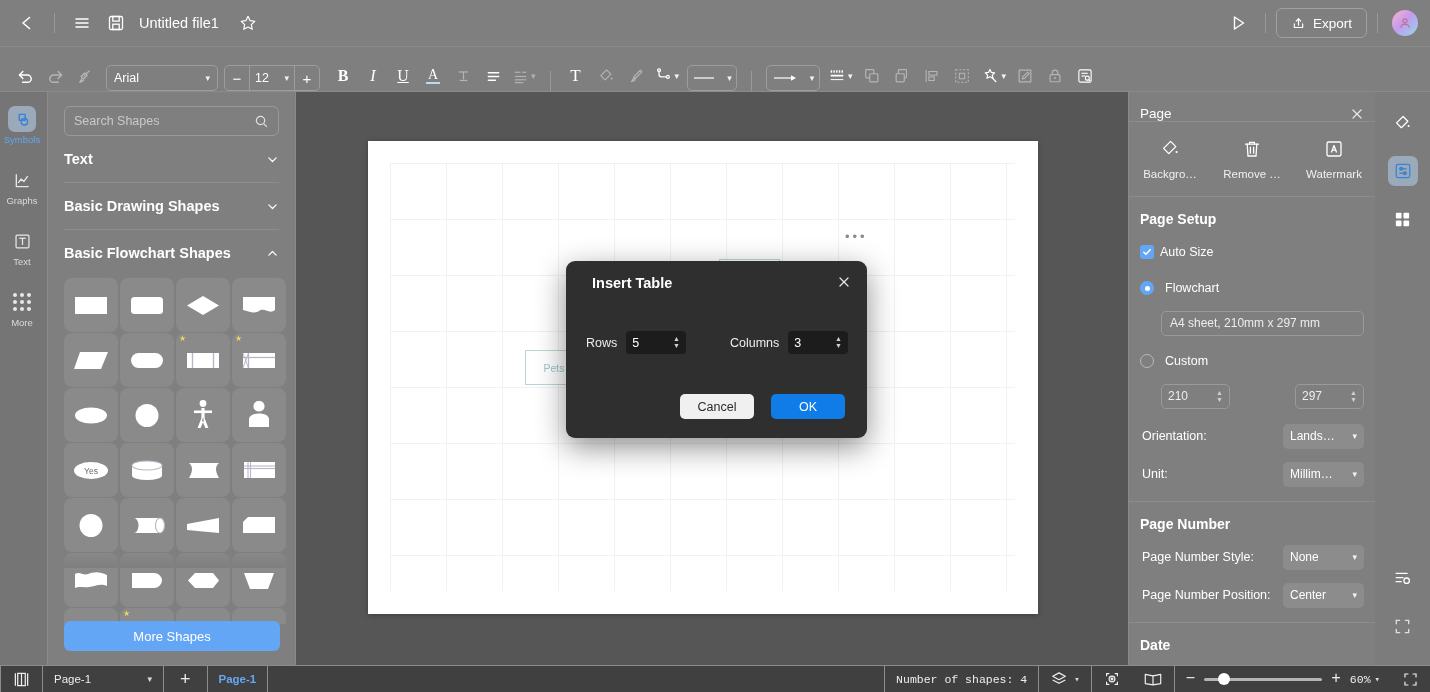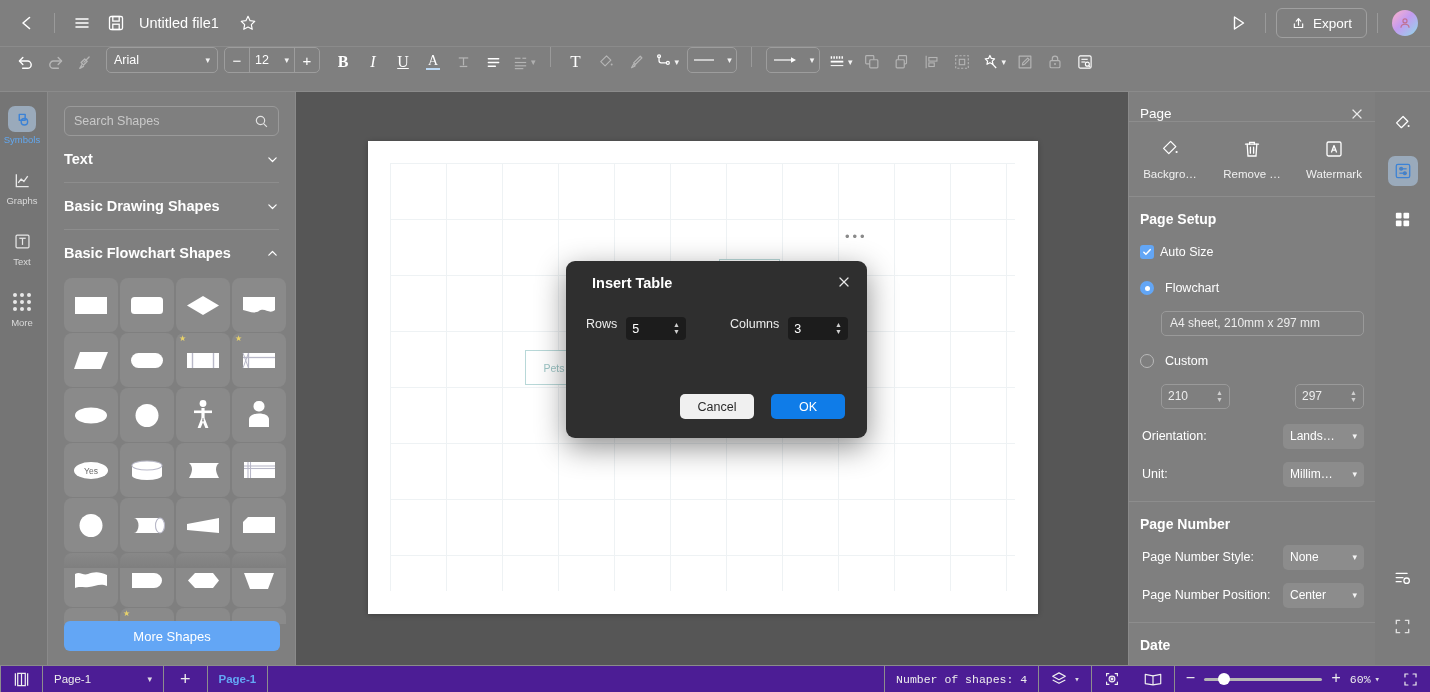--- a/index.html
+++ b/index.html
@@ -36,21 +36,21 @@
   .avatar {
     width: 26px; height: 26px; border-radius: 50%;
     background: linear-gradient(135deg,#ffb3c8 0%,#c49bf0 45%,#8fd9e8 100%);
     display: flex; align-items: center; justify-content: center;
     margin-left: 4px;
   }
 
   
   .toolbar {
     position: absolute; left: 0; top: 47px; width: 1430px; height: 45px;
-    background: #7f7f7f; display: flex; align-items: flex-start; padding-left: 10px;
+    background: #7f7f7f; display: flex; align-items: flex-end; padding-left: 10px;
     border-bottom: 1px solid #8b8b8b;
   }
   .tbtn {
     width: 30px; height: 30px; display: flex; align-items: center; justify-content: center;
     border-radius: 5px; cursor: pointer; flex: 0 0 auto;
   }
   .tbtn.dim { opacity: 0.42; }
   .tbtn.wide { width: auto; padding: 0 4px; gap: 2px; }
   .font-select {
     width: 112px; height: 26px; border: 1px solid #9d9d9d; border-radius: 5px;
@@ -172,21 +172,21 @@
     z-index: 40;
   }
   .modal-title {
     position: absolute; left: 26px; top: 14px; font-size: 14.5px; font-weight: bold; color: #fff;
   }
   .modal-close {
     position: absolute; right: 10px; top: 8px; width: 26px; height: 26px;
     display: flex; align-items: center; justify-content: center; cursor: pointer;
     color: #e8e8e8; border-radius: 5px;
   }
-  .field-row { position: absolute; left: 20px; top: 56px; width: 262px; display: flex; align-items: flex-start; }
+  .field-row { position: absolute; left: 20px; top: 70px; width: 262px; display: flex; align-items: center; }
   .fl { font-size: 12.5px; color: #ededed; }
   .stepper {
     width: 62px; height: 23px; background: #1c1c1c; border-radius: 4px; margin-left: 9px;
     display: flex; align-items: center; justify-content: space-between; padding: 0 6px;
   }
   .stepper input {
     width: 36px; background: transparent; border: none; outline: none;
     font-family: "Liberation Sans", sans-serif; font-size: 12.5px; color: #fff;
   }
   .spin { display: flex; flex-direction: column; gap: 1px; cursor: pointer; }
@@ -256,21 +256,21 @@
   .fr-btn {
     width: 30px; height: 30px; margin-bottom: 18px; border-radius: 7px;
     display: flex; align-items: center; justify-content: center; cursor: pointer;
   }
   .fr-btn.active { background: #9aaabb; }
   .fr-bottom { position: absolute; bottom: 6px; left: 0; width: 55px; display: flex; flex-direction: column; align-items: center; }
 
   
   .statusbar {
     position: absolute; left: 0; top: 665px; width: 1430px; height: 27px;
-    background: #4c1d95; display: flex; align-items: center;
+    background: #404040; display: flex; align-items: center;
     border-top: 1px solid #8b8b8b;
   }
   .sb-sep { width: 1px; height: 27px; background: #8d8d8d; }
   .sb-item {
     height: 27px; display: flex; align-items: center; gap: 6px; padding: 0 11px;
     font-size: 11.5px; color: #ededed; cursor: pointer; white-space: nowrap;
   }
   .sb-item.static { cursor: default; }
   .page-dd { width: 120px; justify-content: space-between; }
   .tab-active { color: #63a8f5; font-weight: bold; }

